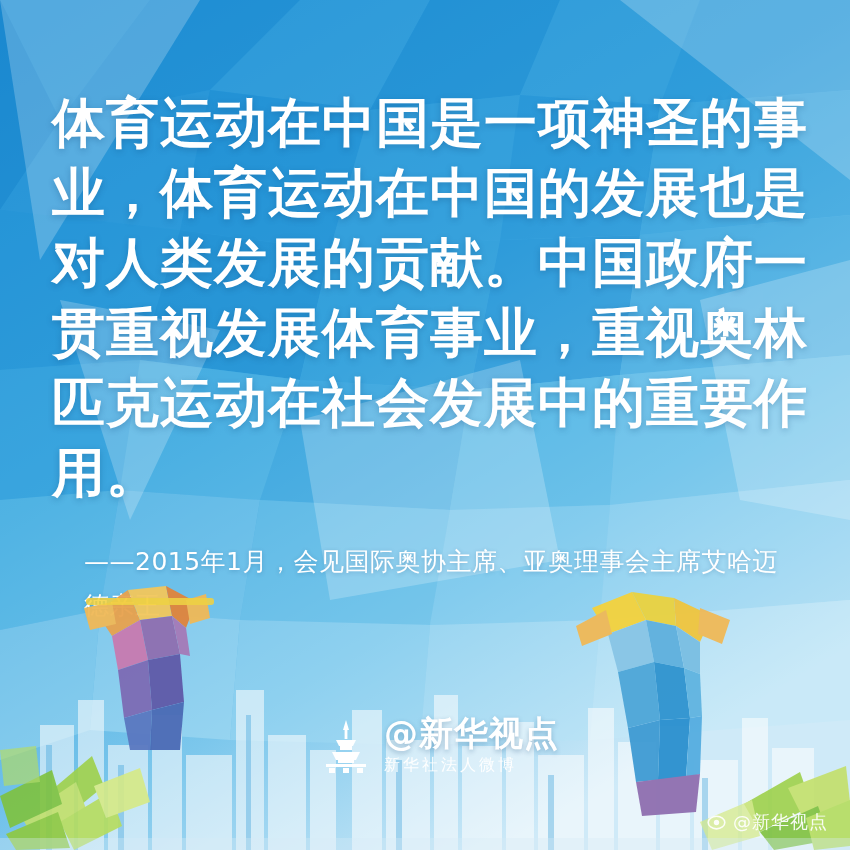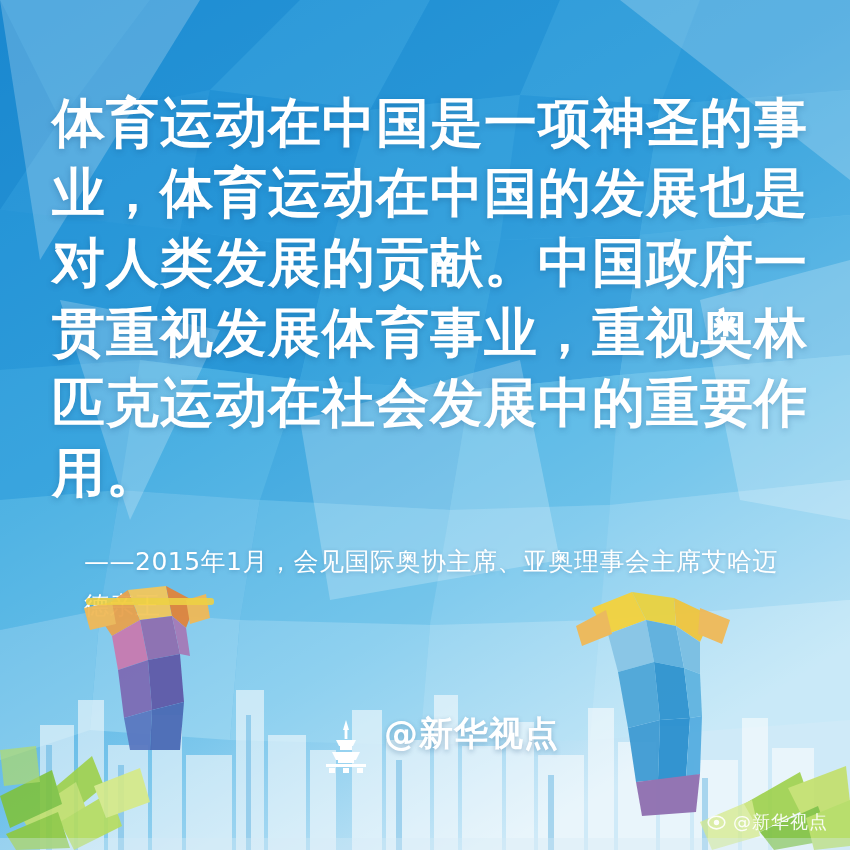--- a/index.html
+++ b/index.html
@@ -277,20 +277,21 @@
         <polygon points="14,34 42,34 38,42 18,42"></polygon>
         <rect x="20" y="42" width="16" height="3"></rect>
         <rect x="8" y="46" width="40" height="3"></rect>
         <rect x="11" y="50" width="6" height="5"></rect>
         <rect x="25" y="50" width="6" height="5"></rect>
         <rect x="39" y="50" width="6" height="5"></rect>
       </g>
     </svg>
     <div class="logo-text-wrap">
       <div class="logo-main">@新华视点</div>
+      <div class="logo-sub">新华社法人微博</div>
     </div>
   </div>
 
   <div class="watermark">
     <svg class="weibo-eye" viewBox="0 0 24 24">
       <ellipse cx="12" cy="12" rx="10.5" ry="8" fill="none" stroke="#ffffff" stroke-width="2"></ellipse>
       <circle cx="12" cy="12" r="3.4" fill="#ffffff"></circle>
     </svg>
     <span>@新华视点</span>
   </div>

